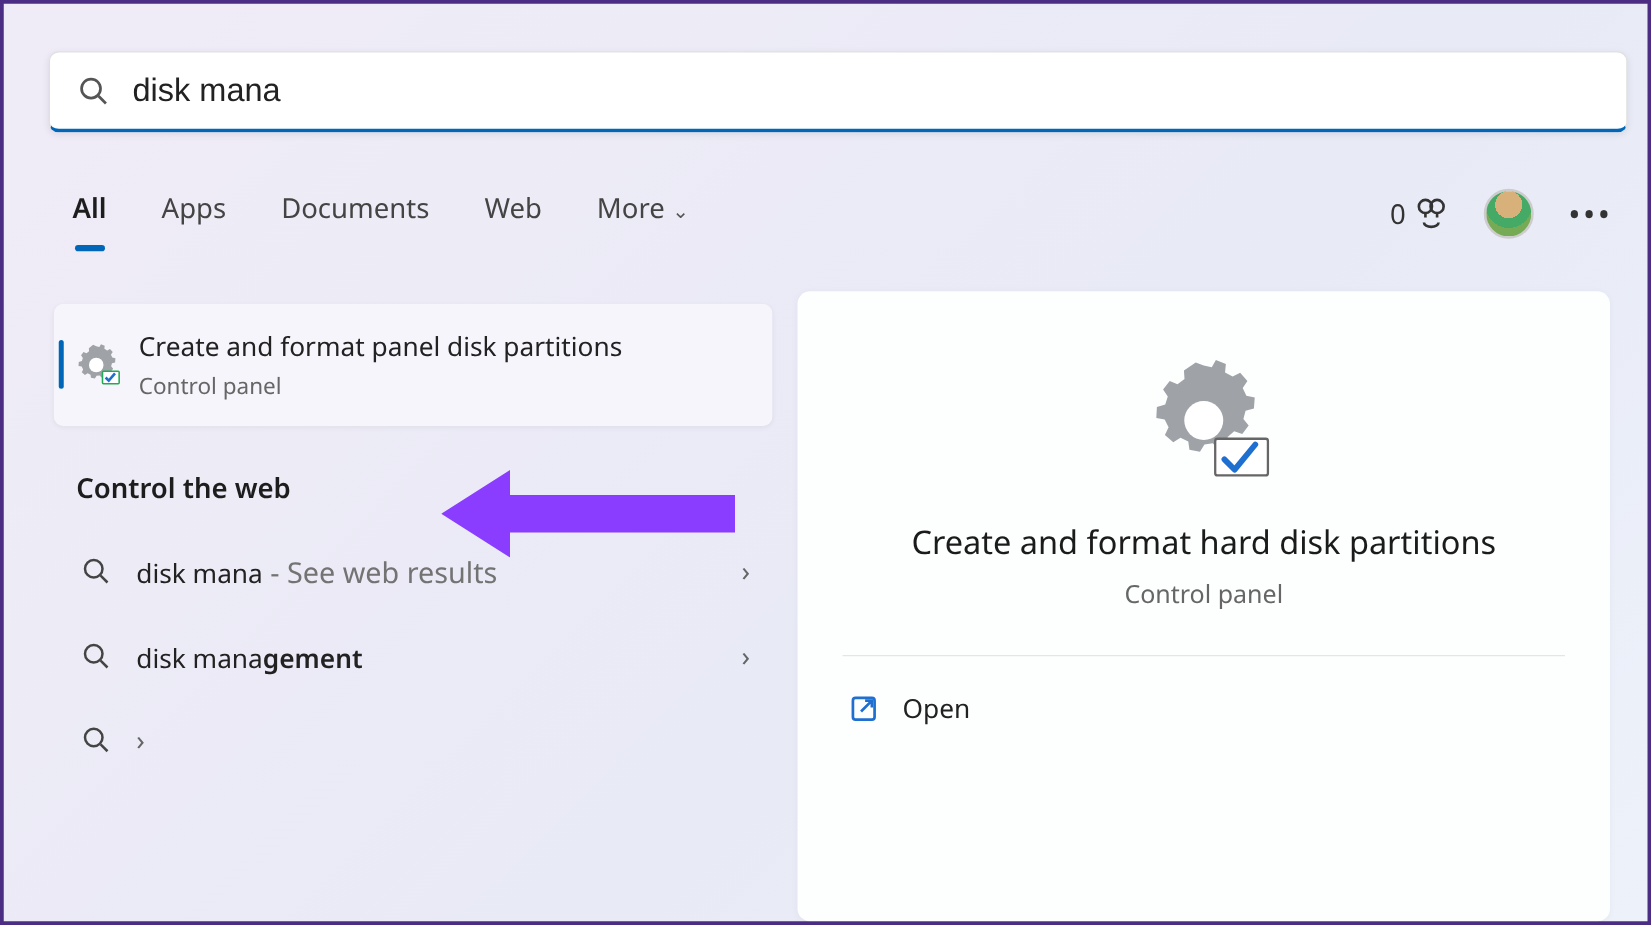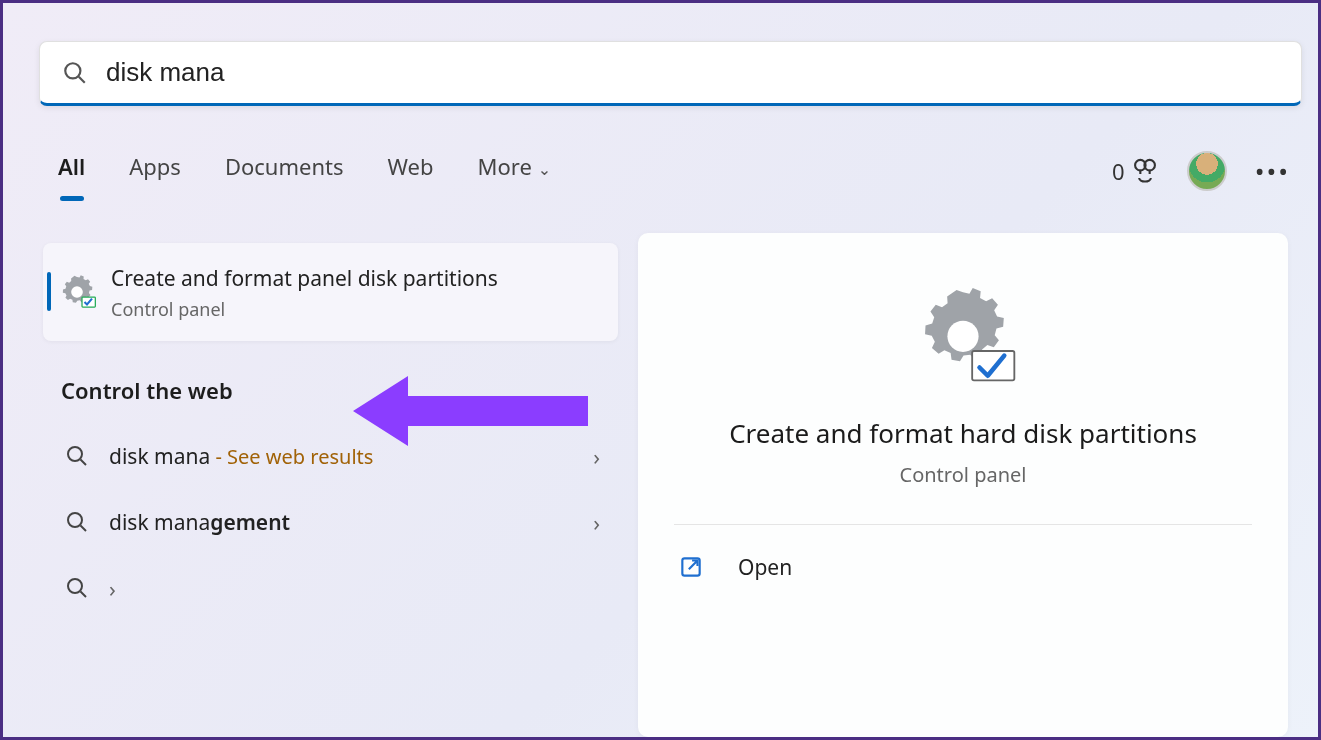--- a/index.html
+++ b/index.html
@@ -97,38 +97,38 @@
 
   .web-item {
     display: flex; align-items: center;
     padding: 18px 18px 18px 22px;
     gap: 20px;
     cursor: pointer;
     position: relative;
   }
   .web-item .mag { width: 24px; height: 24px; flex: 0 0 auto; }
   .web-item .txt { font-size: 21px; color: #222; flex: 1; }
-  .web-item .txt .suffix { color: #a16207; font-size: 20px; }
+  .web-item .txt .suffix { color: #737373; font-size: 23px; }
   .web-item .txt b { font-weight: 600; }
   .web-item .chev { color: #666; font-size: 22px; }
 
   .detail {
     position: absolute;
     left: 635px; top: 230px; right: 30px; bottom: 0;
     background: #fdfefe;
     border-radius: 10px;
     box-shadow: 0 1px 6px rgba(0,0,0,0.04);
     padding: 40px 30px 0;
   }
   .detail .big-icon { width: 110px; height: 110px; margin: 12px auto 20px; display: block; }
   .detail h2 { font-size: 26px; font-weight: 400; text-align: center; color: #1b1b1b; }
   .detail .sub { text-align: center; color: #666; font-size: 20px; margin-top: 10px; }
   .detail hr { border: none; border-top: 1px solid #e5e5e5; margin: 36px 6px 0; }
   .detail .action {
-    display: flex; align-items: center; gap: 34px;
+    display: flex; align-items: center; gap: 18px;
     padding: 28px 10px; font-size: 21px; color: #222; cursor: pointer;
   }
   .detail .action svg { width: 26px; height: 26px; }
 
   
   .arrow { position: absolute; left: 350px; top: 373px; pointer-events: none; }
 </style>
 </head>
 <body>
 

